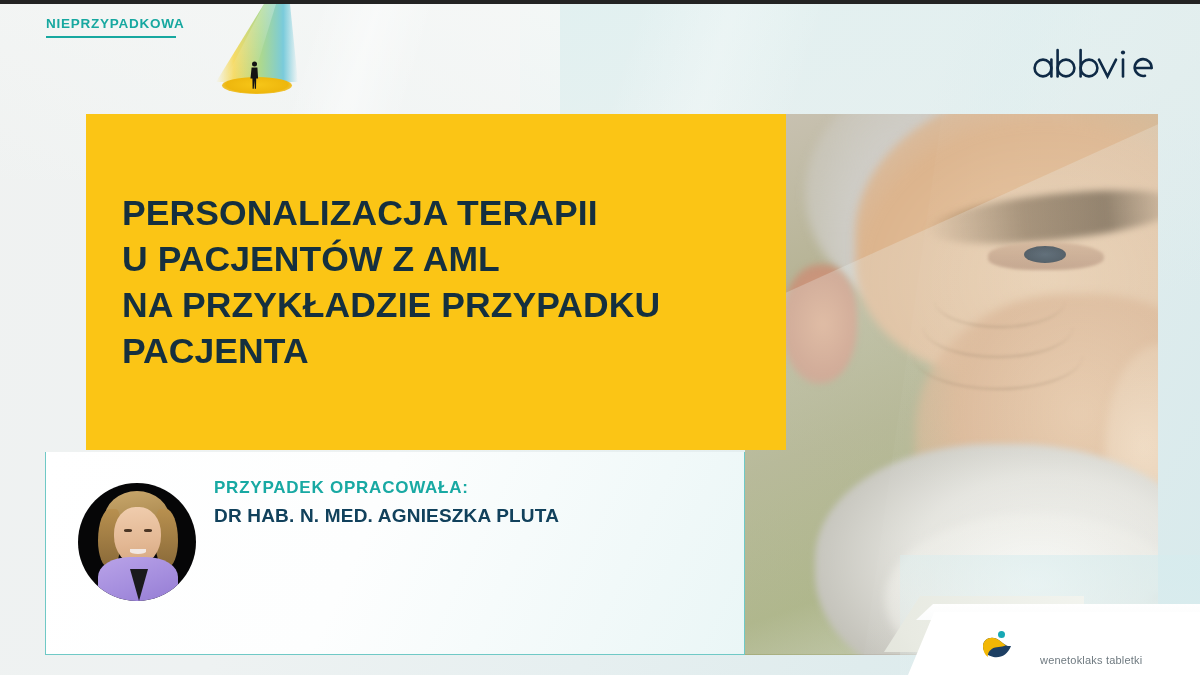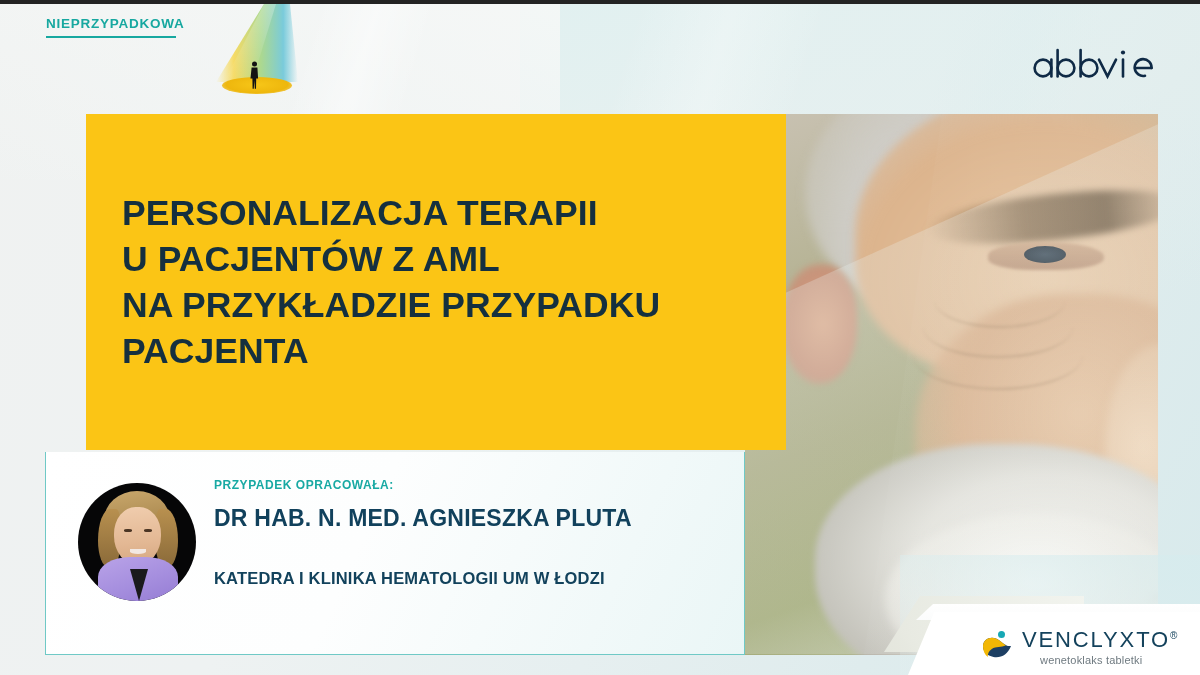--- a/index.html
+++ b/index.html
@@ -224,25 +224,25 @@
   }
   .av-neck { position:absolute; left:50px; top:76px; width:22px; height:22px; background:#e0b48c; }
   .av-vee {
     position:absolute; left:52px; bottom:0; width:18px; height:32px;
     background:#1a1a1c; clip-path:polygon(50% 0, 100% 100%, 0 100%);
     transform:rotate(180deg);
   }
 
   .pres-kicker {
     position:absolute; left:168px; top:26px;
-    font-size:12px; font-weight:700; letter-spacing:.045em; color:#18a9a3;
+    font-size:17px; font-weight:700; letter-spacing:.045em; color:#18a9a3;
   }
   .pres-name {
     position:absolute; left:168px; top:53px;
-    font-size:23px; font-weight:700; letter-spacing:.010em; color:#11415c;
+    font-size:19px; font-weight:700; letter-spacing:.010em; color:#11415c;
     white-space:nowrap;
   }
   .pres-affil {
     position:absolute; left:168px; top:117px;
     font-size:16.5px; font-weight:700; letter-spacing:.012em; color:#12425c;
     white-space:nowrap;
   }
 
   
   .plate-shadow {
@@ -380,31 +380,29 @@
       <div class="av-face"></div>
       <div class="av-eye l"></div>
       <div class="av-eye r"></div>
       <div class="av-mouth"></div>
       <div class="av-neck"></div>
       <div class="av-top"></div>
       <div class="av-vee"></div>
     </div>
     <div class="pres-kicker">PRZYPADEK OPRACOWAŁA:</div>
     <div class="pres-name">DR HAB. N. MED. AGNIESZKA PLUTA</div>
-    <div class="pres-affil">KATEDRA I KLINIKA HEMATOLOGII UM W ŁODZI</div>
   </div>
 
   <div class="mint-corner"></div>
   <div class="plate-shadow"></div>
   <div class="plate-top"></div>
   <div class="plate"></div>
 
   <div class="prod">
     <svg class="prod-mark" viewBox="0 0 34 30" aria-hidden="true">
       <circle cx="21.5" cy="4.4" r="3.5" fill="#17a8b5"></circle>
       <path d="M3 16.5 C3 9.5 10 6 16 8.5 C22 11 25 17 31 16 C28 24.5 20.5 28.5 13.5 27 C7 25.6 3 21.5 3 16.5 Z" fill="#1d3f63"></path>
       <path d="M3 16.5 C3 9.5 10 6 16 8.5 C20 10.2 22.6 13.5 26 15.3 C21 18 16 16.2 11.8 19 C8.6 21.1 7.5 24.3 7.8 27 C4.8 24.6 3 20.8 3 16.5 Z" fill="#f2b705"></path>
     </svg>
-    <div class="prod-name"><span>VENCLYXTO</span><span class="prod-reg">®</span></div>
     <div class="prod-sub">wenetoklaks tabletki</div>
   </div>
 
 </div>
 
 </body></html>

